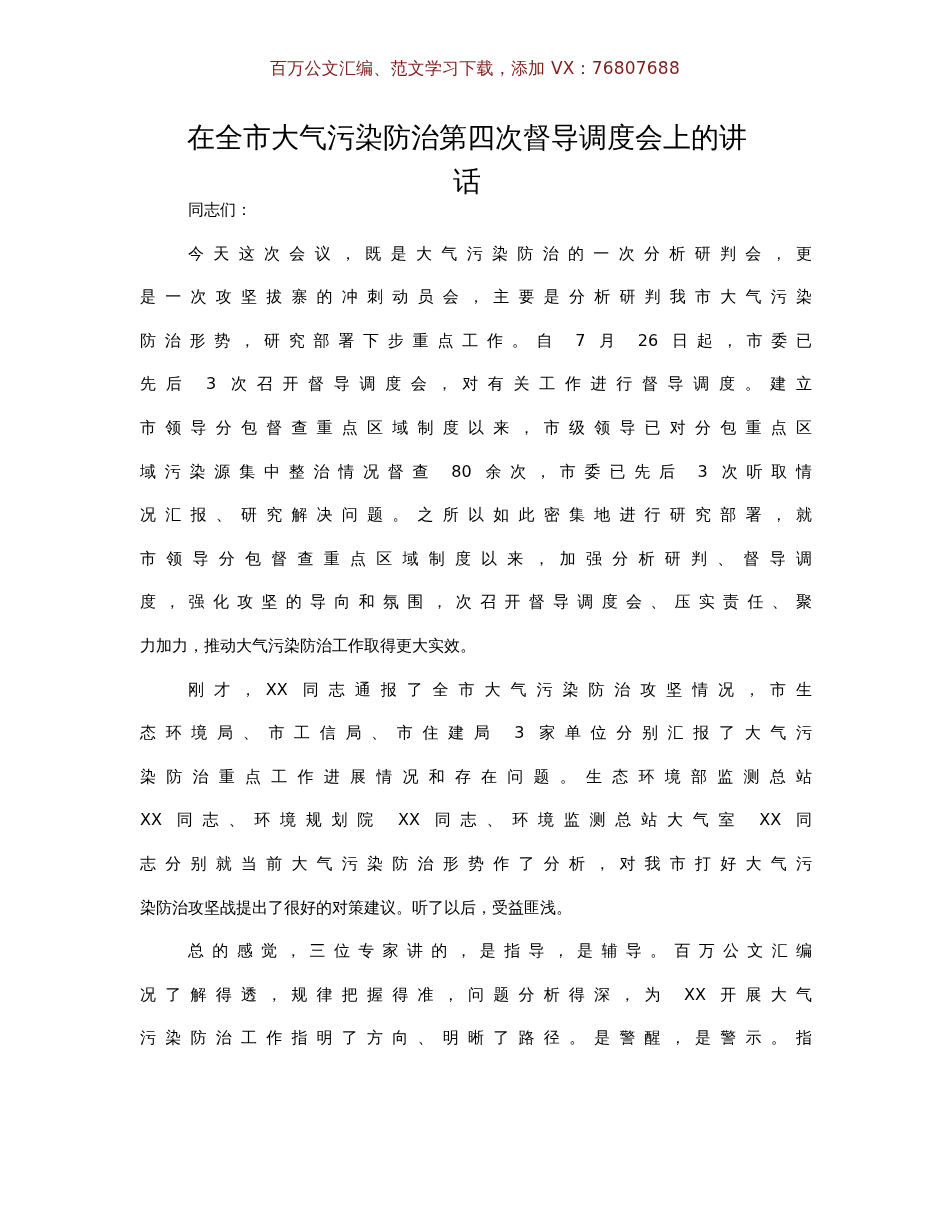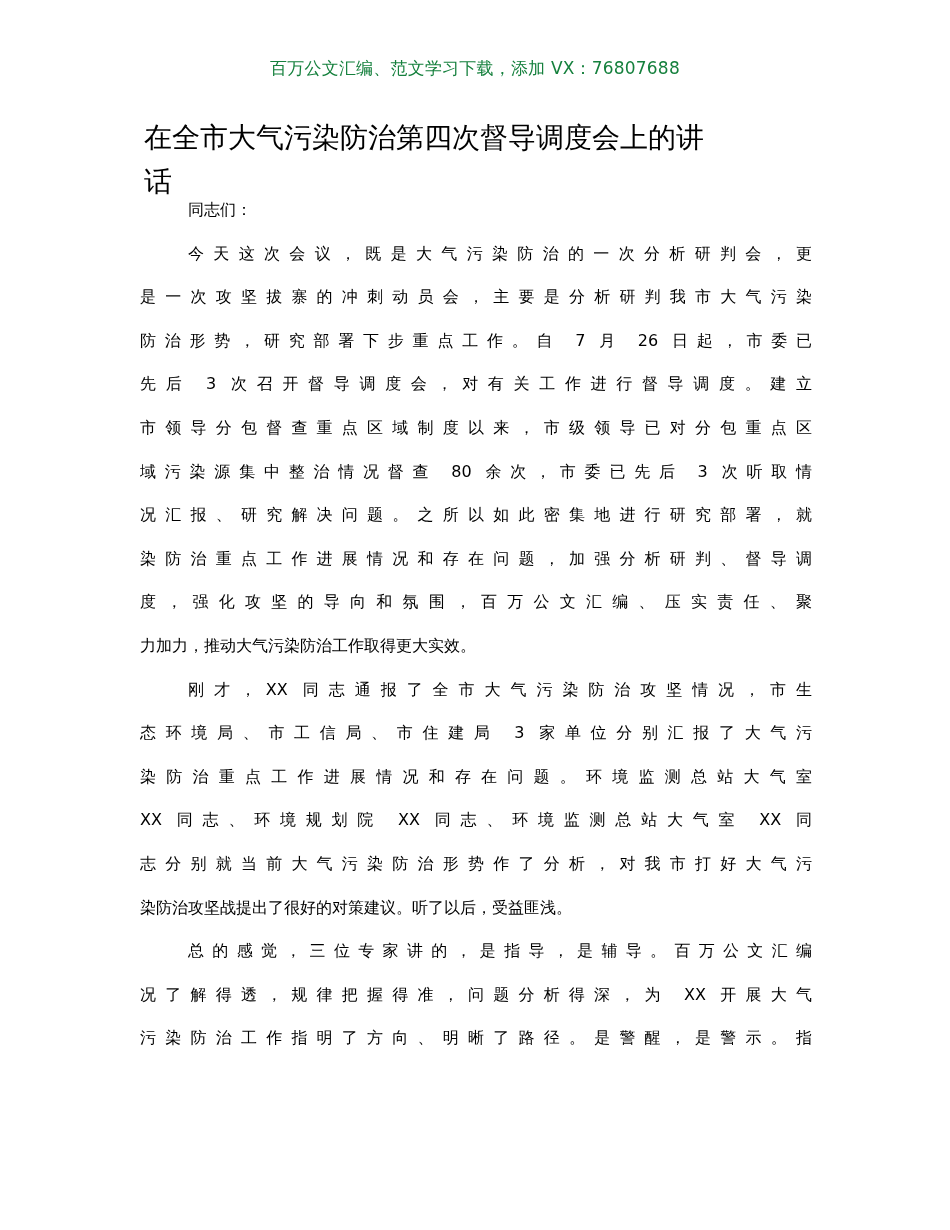--- a/index.html
+++ b/index.html
@@ -1,20 +1,20 @@
 <!DOCTYPE html>
 <html><head>
   <meta charset="utf-8">
   <style>
     html, body { margin: 0; padding: 0; background: #ffffff; }
     body { width: 950px; height: 1230px; position: relative; overflow: hidden;
            font-family: "DejaVu Sans", "Liberation Sans", sans-serif; color: #000; }
     .watermark { position: absolute; top: 57px; left: 0; width: 950px; text-align: center;
-                 font-size: 17px; color: #15803d; letter-spacing: 0.2px; }
-    .title { position: absolute; top: 116px; left: 144px; width: 670px; text-align: left;
+                 font-size: 17px; color: #7f1d1d; letter-spacing: 0.2px; }
+    .title { position: absolute; top: 116px; left: 132px; width: 670px; text-align: center;
              font-size: 28px; line-height: 44px; color: #000; }
     .body { position: absolute; top: 188px; left: 140px; width: 672px; }
     .line { font-size: 16px; height: 43.6px; line-height: 43.6px; white-space: nowrap;
             text-align: justify; text-align-last: justify; }
     .line.last { text-align-last: left; }
     .line.indent { padding-left: 48px; }
   </style>
 </head>
 <body>
 
@@ -29,29 +29,29 @@
   <div class="line indent last">同志们：</div>
 
   <div>
     <div class="line indent">今天这次会议，既是大气污染防治的一次分析研判会，更</div>
     <div class="line">是一次攻坚拔寨的冲刺动员会，主要是分析研判我市大气污染</div>
     <div class="line">防治形势，研究部署下步重点工作。自 7 月 26 日起，市委已</div>
     <div class="line">先后 3 次召开督导调度会，对有关工作进行督导调度。建立</div>
     <div class="line">市领导分包督查重点区域制度以来，市级领导已对分包重点区</div>
     <div class="line">域污染源集中整治情况督查 80 余次，市委已先后 3 次听取情</div>
     <div class="line">况汇报、研究解决问题。之所以如此密集地进行研究部署，就</div>
-    <div class="line">染防治重点工作进展情况和存在问题，加强分析研判、督导调</div>
-    <div class="line">度，强化攻坚的导向和氛围，百万公文汇编、压实责任、聚</div>
+    <div class="line">市领导分包督查重点区域制度以来，加强分析研判、督导调</div>
+    <div class="line">度，强化攻坚的导向和氛围，次召开督导调度会、压实责任、聚</div>
     <div class="line last">力加力，推动大气污染防治工作取得更大实效。</div>
   </div>
 
   <div>
     <div class="line indent">刚才，XX 同志通报了全市大气污染防治攻坚情况，市生</div>
     <div class="line">态环境局、市工信局、市住建局 3 家单位分别汇报了大气污</div>
-    <div class="line">染防治重点工作进展情况和存在问题。环境监测总站大气室</div>
+    <div class="line">染防治重点工作进展情况和存在问题。生态环境部监测总站</div>
     <div class="line">XX 同志、环境规划院 XX 同志、环境监测总站大气室 XX 同</div>
     <div class="line">志分别就当前大气污染防治形势作了分析，对我市打好大气污</div>
     <div class="line last">染防治攻坚战提出了很好的对策建议。听了以后，受益匪浅。</div>
   </div>
 
   <div>
     <div class="line indent">总的感觉，三位专家讲的，是指导，是辅导。百万公文汇编</div>
     <div class="line">况了解得透，规律把握得准，问题分析得深，为 XX 开展大气</div>
     <div class="line">污染防治工作指明了方向、明晰了路径。是警醒，是警示。指</div>
   </div>

